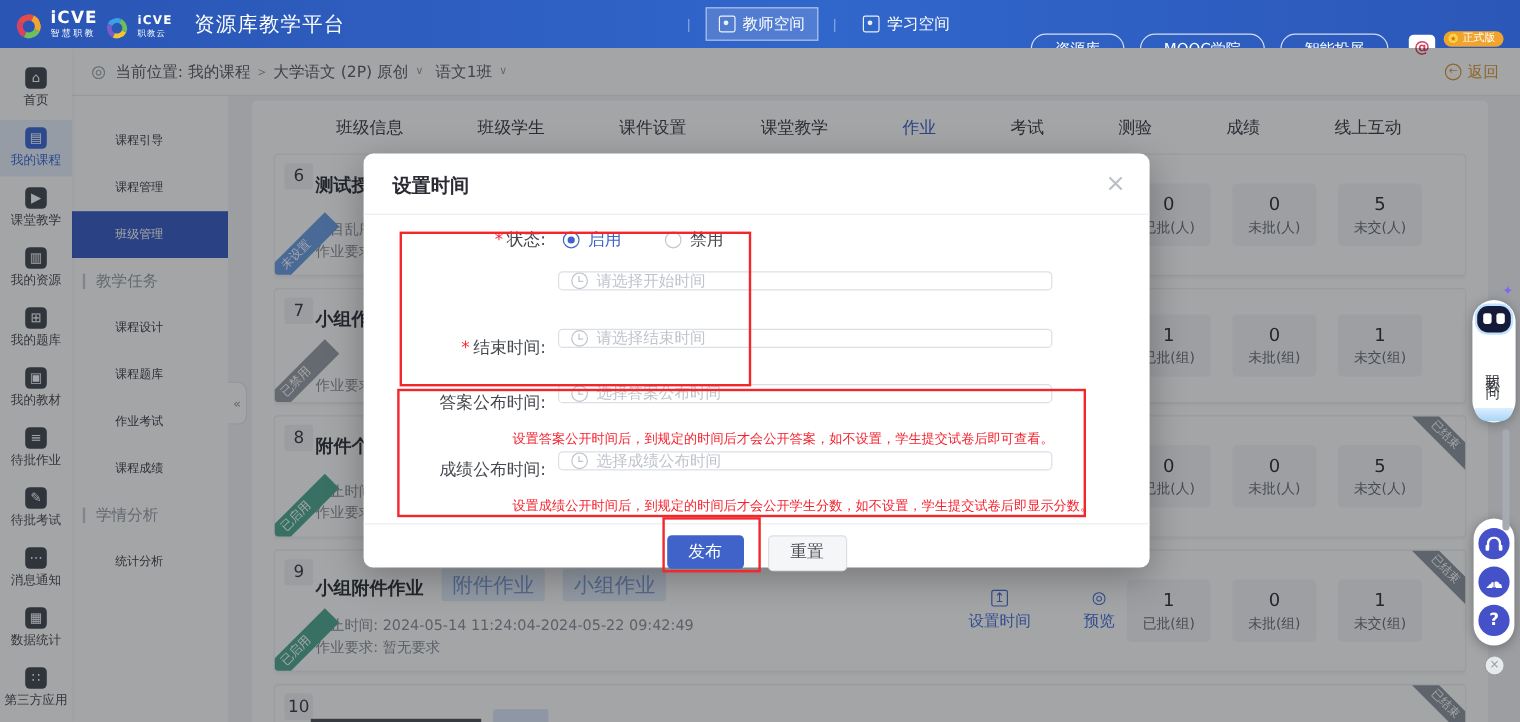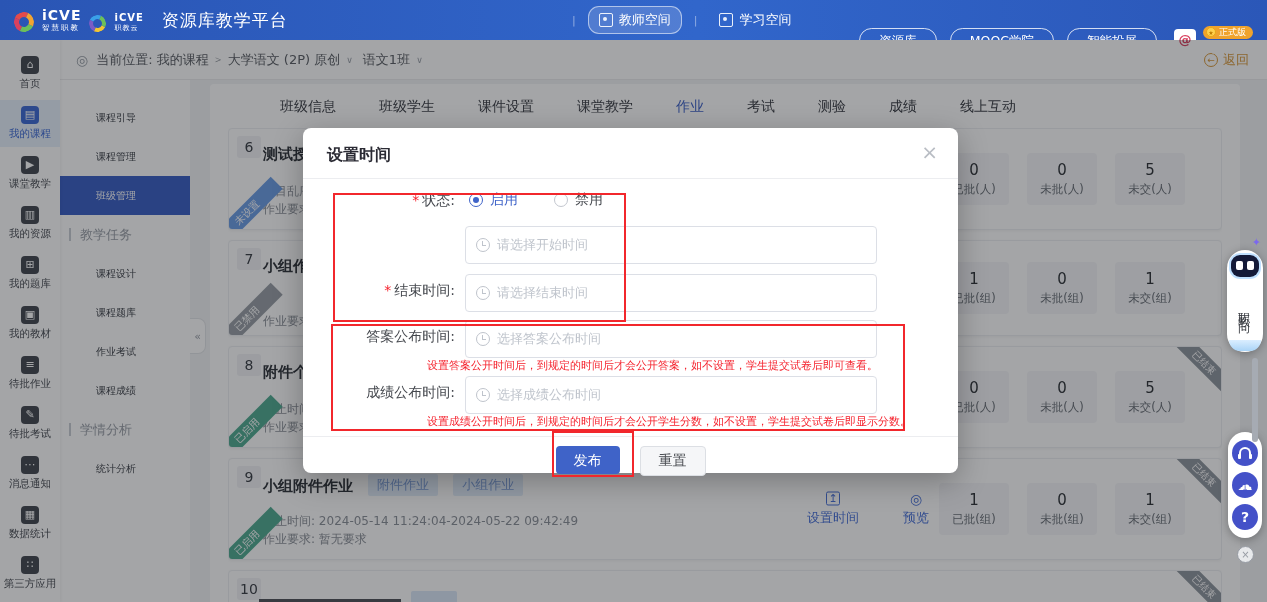--- a/index.html
+++ b/index.html
@@ -10,21 +10,21 @@
   .logo-group{display:flex;align-items:flex-end;gap:8px;padding-left:14px;}
   .swirl{width:20px;height:20px;border-radius:50%;border:5px solid #e34b4b;border-right-color:#f2a531;border-bottom-color:#6cbf5a;border-left-color:#d8415f;transform:rotate(-20deg);box-sizing:border-box;}
   .swirl.alt{width:17px;height:17px;border-width:4px;border-color:#3aa0e8;border-right-color:#6cbf5a;border-bottom-color:#f2c531;border-left-color:#7a5cc6;}
   .logo-text{display:flex;flex-direction:column;color:#fff;line-height:1;}
   .logo-text .nm{font-size:14px;font-weight:bold;letter-spacing:1px;}
   .logo-text .sb{font-size:7.5px;letter-spacing:2px;margin-top:2px;}
   .logo-text.small .nm{font-size:10px;}
   .logo-text.small .sb{font-size:7px;letter-spacing:1px;}
   .platform-title{color:#fff;font-size:17px;margin-left:10px;letter-spacing:1px;}
   .space-nav{position:absolute;left:560px;top:0;height:40px;display:flex;align-items:center;color:#fff;}
-  .nav-item{display:flex;align-items:center;gap:6px;font-size:13px;padding:4px 10px;border-radius:11px;}
+  .nav-item{display:flex;align-items:center;gap:6px;font-size:13px;padding:4px 10px;border-radius:0;}
   .nav-item.active{background:rgba(255,255,255,.16);border:1px solid rgba(255,255,255,.55);}
   .nav-sep{color:rgba(255,255,255,.45);margin:0 12px;font-size:11px;}
   .sq-icon{width:12px;height:12px;border:1px solid rgba(255,255,255,.9);border-radius:2px;position:relative;}
   .sq-icon::after{content:"";position:absolute;left:3px;top:3px;width:4px;height:4px;border-radius:50%;background:rgba(255,255,255,.9);}
   .right-cluster{position:absolute;right:14px;top:0;height:40px;display:flex;align-items:center;gap:13px;margin-top:20px;}
   .pill-btn{height:25px;line-height:23px;box-sizing:border-box;border:1px solid rgba(255,255,255,.8);border-radius:13px;padding:0 19px;font-size:12.5px;color:#fff;background:transparent;}
   .user-area{display:flex;align-items:center;gap:7px;margin-left:4px;}
   .avatar{width:22px;height:22px;background:#fff;border-radius:4px;color:#d8415f;font-weight:bold;font-size:13px;text-align:center;line-height:22px;}
   .user-col{display:flex;flex-direction:column;align-items:flex-start;line-height:1;}
   .ver-badge{display:flex;align-items:center;background:#f0a32d;height:13px;border-radius:7px;padding:0 7px 0 3px;font-size:9px;color:#fff;}
@@ -53,34 +53,34 @@
   
   .menu-sidebar{position:absolute;left:60px;top:80px;width:130px;bottom:0;background:#fff;padding-top:18px;box-sizing:border-box;z-index:2;}
   .menu-item{height:39px;line-height:39px;font-size:10px;color:#3f434a;padding-left:36px;}
   .menu-item.section{color:#9ba0a8;font-size:13px;padding-left:20px;position:relative;}
   .menu-item.section::before{content:"";position:absolute;left:9px;top:13px;width:2px;height:13px;background:#c9cdd4;}
   .menu-item.active{background:#3a5fc6;color:#fff;}
   .collapse-handle{position:absolute;left:190px;top:318px;width:15px;height:34px;background:#fff;border:1px solid #e3e5e8;border-left:none;border-radius:0 8px 8px 0;color:#9aa0a8;font-size:11px;display:flex;align-items:center;justify-content:center;z-index:2;}
 
   
   .content-panel{position:absolute;left:210px;top:84px;width:1030px;height:518px;background:#fff;border-radius:4px 4px 0 0;z-index:1;}
-  .tab-bar{display:flex;gap:43px;padding:14px 0 0 70px;}
+  .tab-bar{display:flex;gap:62px;padding:14px 0 0 70px;}
   .tab-item{font-size:14px;color:#3b3e45;}
   .tab-item.active{color:#3f63c8;}
   .rows{position:absolute;left:18px;top:44px;right:18px;bottom:0;overflow:hidden;display:flex;flex-direction:column;gap:10px;}
   .job-card{position:relative;background:#fff;border:1px solid #edeff2;border-radius:4px;box-shadow:0 1px 3px rgba(0,0,0,.05);overflow:hidden;flex:none;}
   .rows > div:nth-of-type(1){height:100px;}
   .rows > div:nth-of-type(2){height:94px;}
   .rows > div:nth-of-type(3){height:100px;}
   .rows > div:nth-of-type(4){height:100px;}
   .rows > div:nth-of-type(5){height:140px;}
   .job-num{position:absolute;left:8px;top:7px;width:24px;height:22px;background:#f2f3f6;border-radius:3px;text-align:center;line-height:22px;font-size:14px;color:#3b3f46;}
   .job-title-row{position:absolute;left:34px;top:15px;white-space:nowrap;}
   .job-title{font-size:15px;font-weight:bold;color:#30343a;}
-  .job-tag{display:inline-block;margin-left:10px;font-size:13px;background:#e3edfb;color:#7d9fd8;padding:2px 9px;border-radius:2px;vertical-align:2px;text-align:center;}
+  .job-tag{display:inline-block;margin-left:10px;font-size:17px;background:#e3edfb;color:#7d9fd8;padding:2px 9px;border-radius:2px;vertical-align:2px;text-align:center;}
   .job-meta{position:absolute;left:34px;font-size:12px;color:#8c9199;white-space:nowrap;}
   .job-meta.m1{top:54px;}
   .job-meta.m2{top:72px;}
   .job-actions{position:absolute;right:292px;top:50%;transform:translateY(-50%);display:flex;gap:44px;}
   .job-action{display:flex;flex-direction:column;align-items:center;gap:3px;color:#4a72d8;font-size:13px;}
   .ic-upload{width:14px;height:14px;border:1px solid #4a72d8;border-radius:2px;font-size:11px;line-height:12px;text-align:center;box-sizing:border-box;}
   .ic-eye{font-size:14px;line-height:14px;}
   .job-stats{position:absolute;right:36px;top:50%;transform:translateY(-50%);display:flex;gap:18px;}
   .stat-box{width:70px;height:52px;background:#f5f6f8;border-radius:4px;display:flex;flex-direction:column;align-items:center;justify-content:center;}
   .stat-val{font-size:15px;color:#2f3338;margin-bottom:3px;}
@@ -108,21 +108,21 @@
   .row-start{top:98px;}
   .row-end{top:146px;}
   .row-answer{top:192px;}
   .row-score{top:248px;}
   .radios{position:absolute;left:166px;top:0;display:flex;gap:36px;align-items:center;height:32px;}
   .radio{display:flex;align-items:center;gap:7px;font-size:14px;color:#45484e;}
   .rdot{width:14px;height:14px;border:1.5px solid #c3c7cf;border-radius:50%;box-sizing:border-box;position:relative;}
   .radio.checked .rdot{border-color:#3f63c8;}
   .radio.checked .rdot::after{content:"";position:absolute;left:2.5px;top:2.5px;width:6px;height:6px;border-radius:50%;background:#3f63c8;}
   .radio.checked .rlabel{color:#3f63c8;}
-  .fake-input{position:absolute;left:162px;top:0;width:412px;height:38px;border:1px solid #dcdfe6;border-radius:4px;box-sizing:border-box;display:flex;align-items:center;padding-left:10px;background:#fff;}
+  .fake-input{position:absolute;left:162px;top:0;width:412px;height:16px;border:1px solid #dcdfe6;border-radius:4px;box-sizing:border-box;display:flex;align-items:center;padding-left:10px;background:#fff;}
   .clock{width:12px;height:12px;border:1px solid #bfc4cc;border-radius:50%;position:relative;flex:none;}
   .clock::after{content:"";position:absolute;left:5px;top:2px;width:3px;height:4px;border-left:1px solid #bfc4cc;border-bottom:1px solid #bfc4cc;}
   .placeholder{font-size:13px;color:#bfc4cc;margin-left:7px;}
   .field-hint{position:absolute;left:124px;font-size:11px;color:#f5222d;white-space:nowrap;}
   .hint-answer{top:230px;}
   .hint-score{top:286px;}
   .modal-footer-line{position:absolute;left:0;right:0;top:308px;height:1px;background:#ecedf0;}
   .modal-footer{position:absolute;left:0;right:0;top:318px;display:flex;justify-content:center;gap:20px;}
   .btn{height:28px;line-height:28px;padding:0 18px;border-radius:4px;font-size:14px;}
   .btn-primary{background:#3f63c8;color:#fff;}

